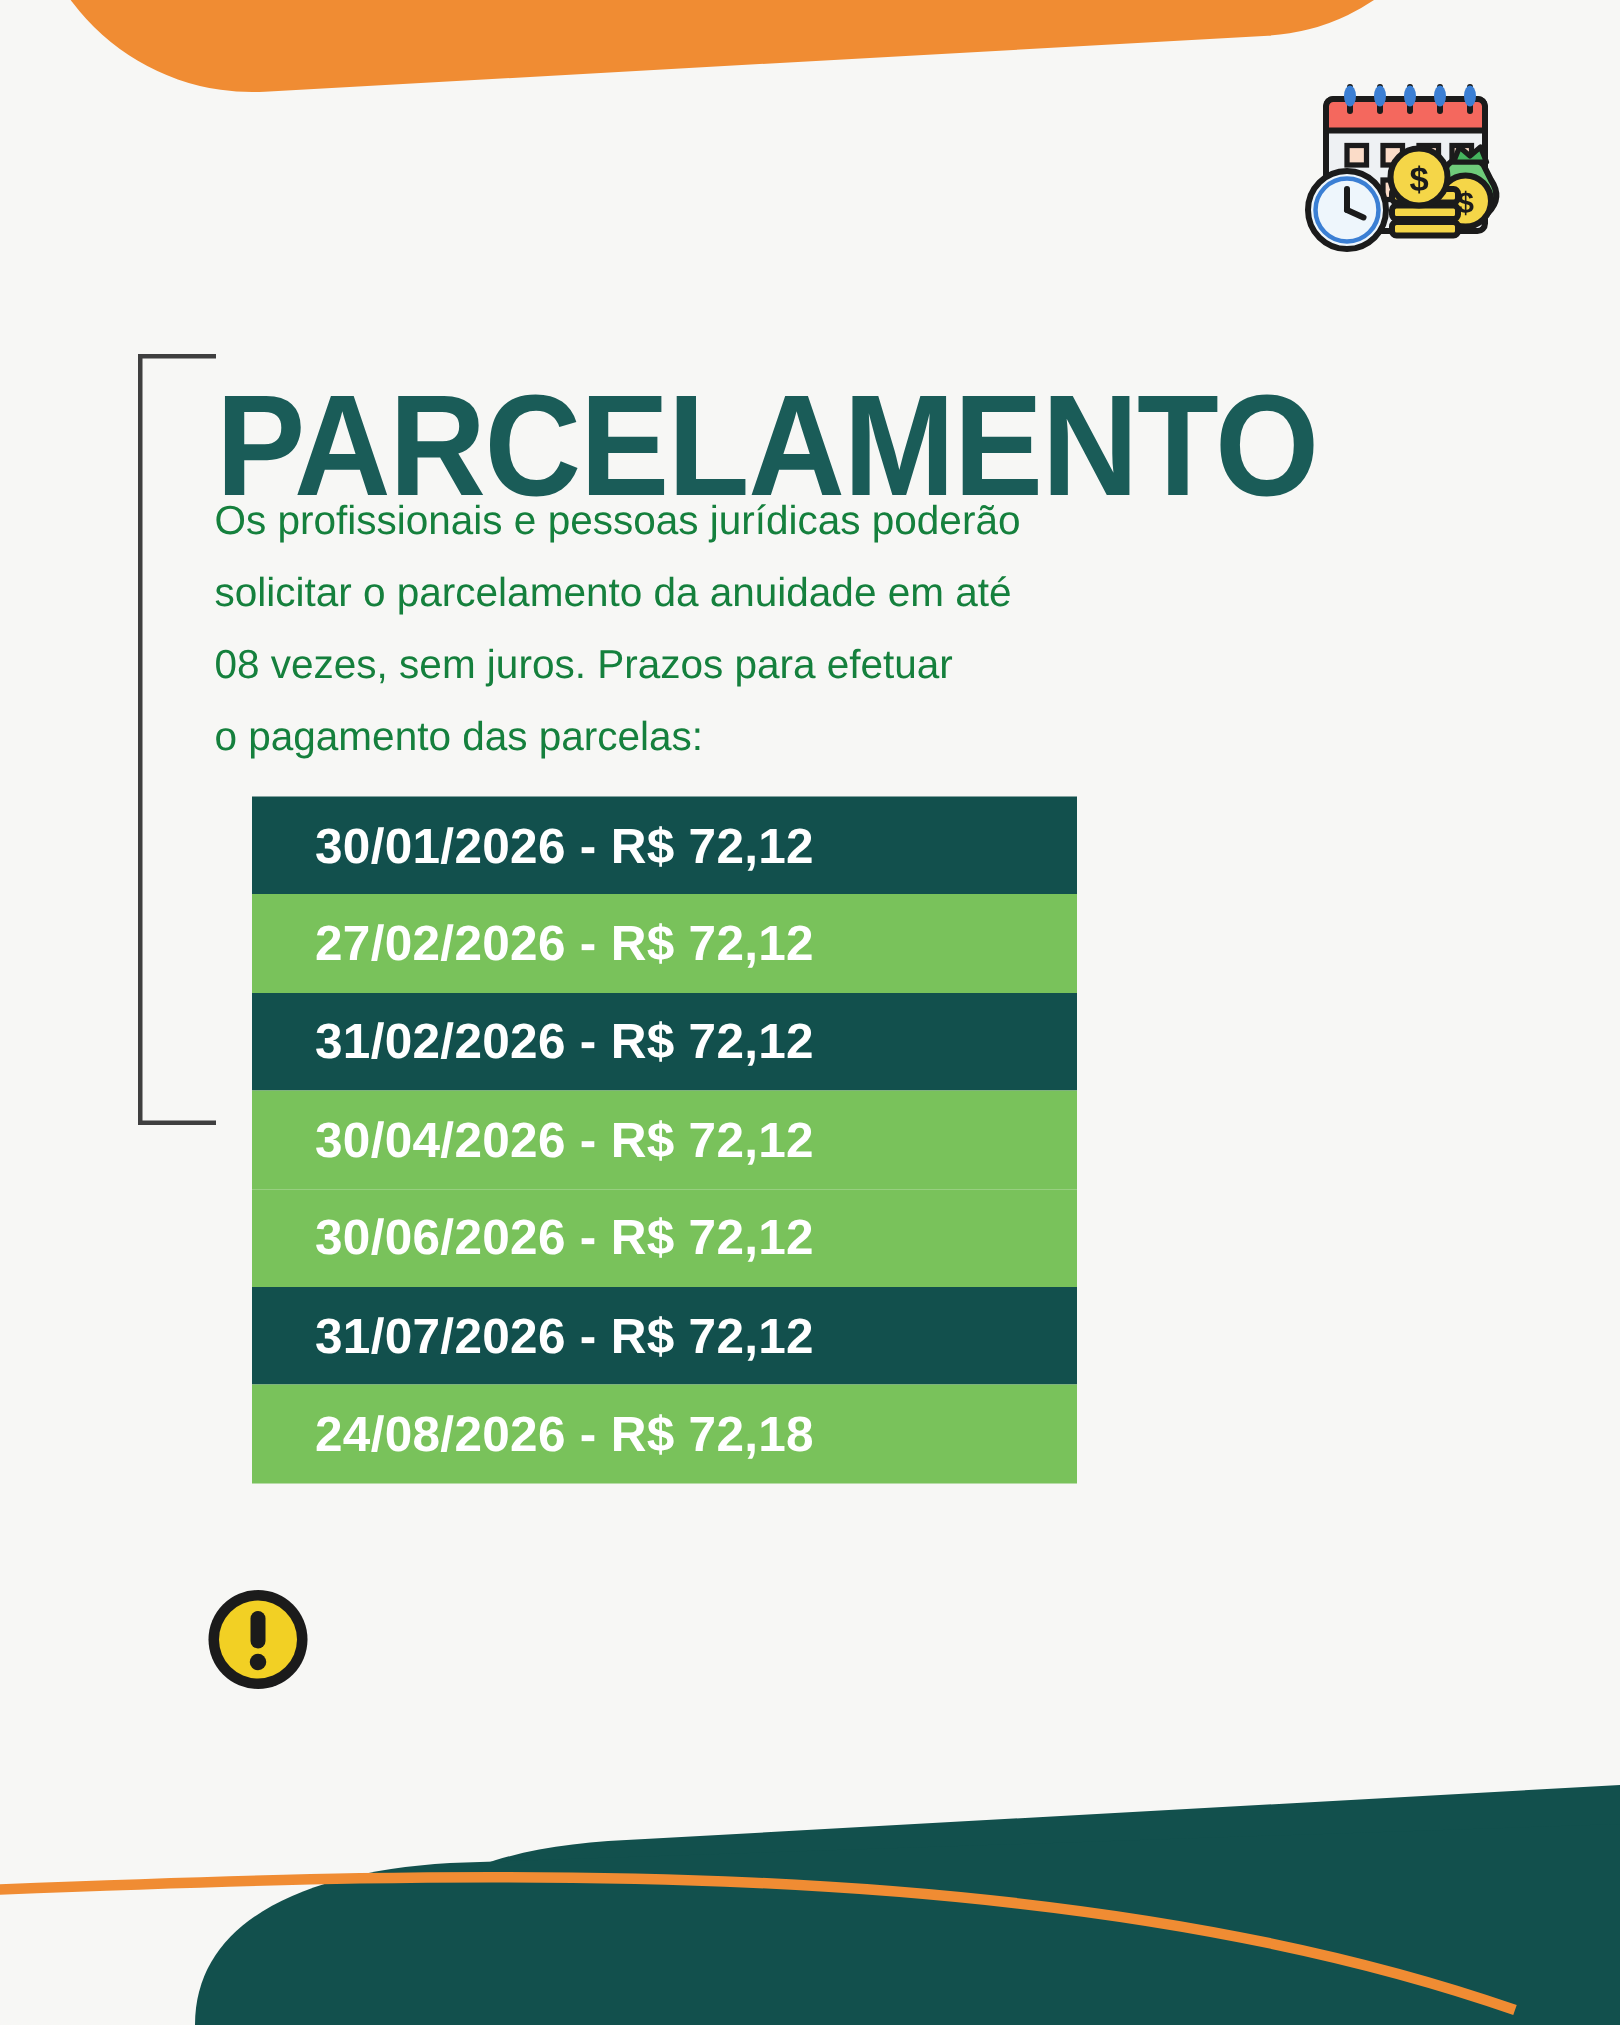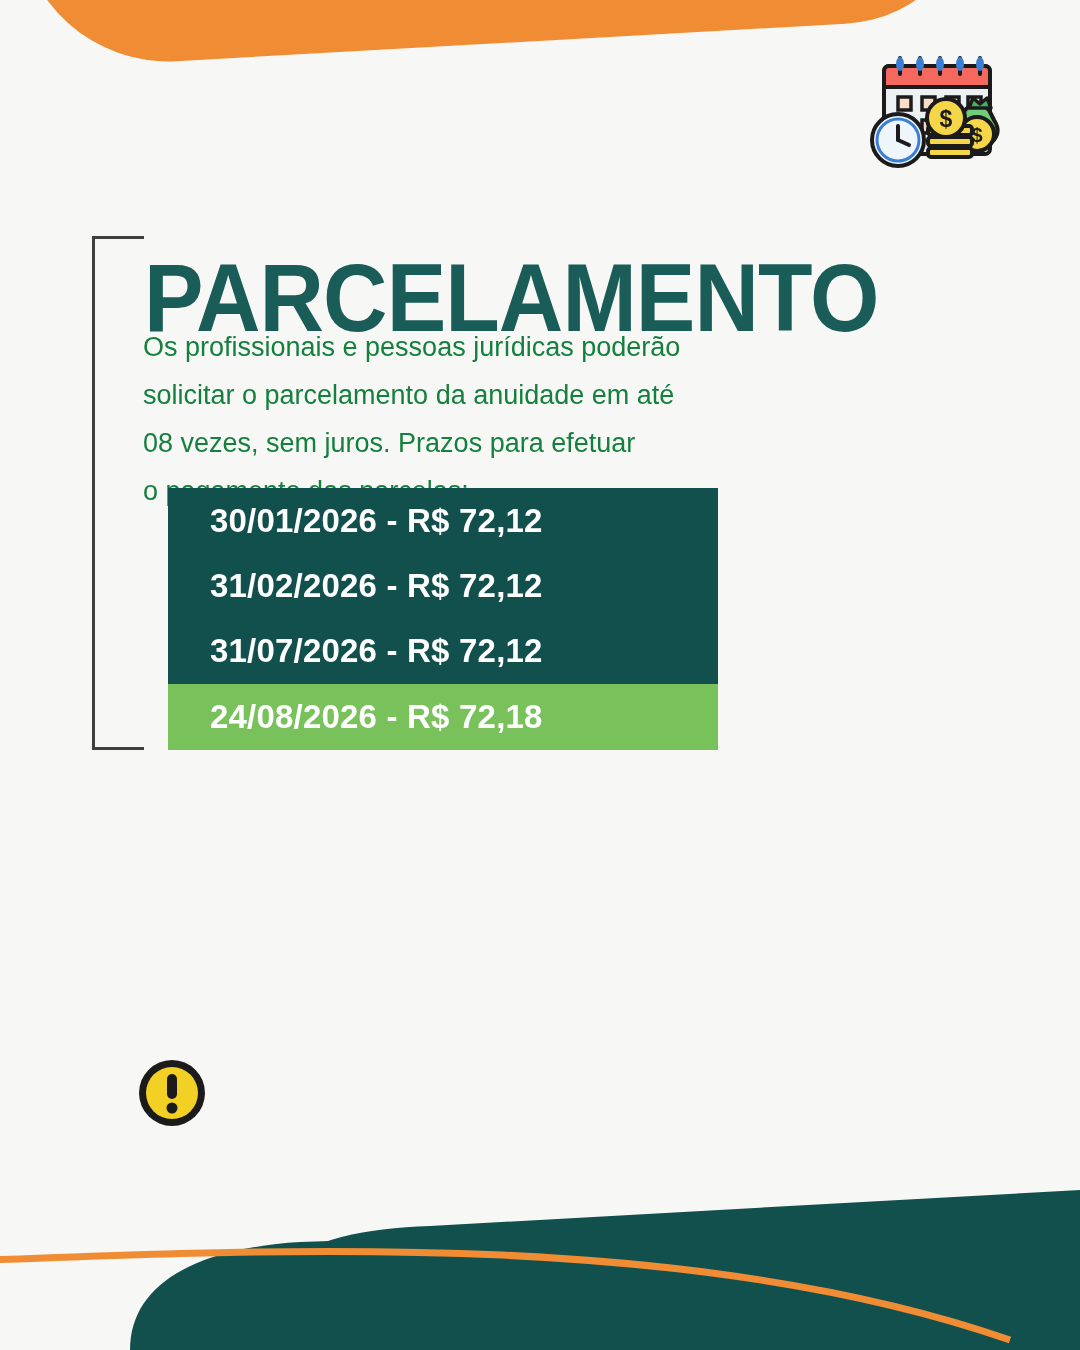--- a/index.html
+++ b/index.html
@@ -47,21 +47,21 @@
   
   #intro{
     position:absolute;left:143px;top:296px;width:810px;
     color:#15803d;
     font-size:27px;line-height:48px;
     font-weight:400;
     white-space:pre-line;
   }
 
   
-  #table{position:absolute;left:168px;top:488px;width:550px;}
+  #table{position:absolute;left:168px;top:531px;width:550px;}
   .row{
     height:65.4px;
     display:flex;align-items:center;
     padding-left:42px;
     box-sizing:border-box;
     color:#ffffff;
     font-size:33px;
     font-weight:700;
     letter-spacing:0.2px;
     white-space:nowrap;
@@ -158,21 +158,24 @@
 
   <h1 id="title">PARCELAMENTO</h1>
 
   <p id="intro">Os profissionais e pessoas jurídicas poderão
 solicitar o parcelamento da anuidade em até
 08 vezes, sem juros.  Prazos para efetuar
 o pagamento das parcelas:</p>
 
   <div id="table">
     <div class="row dark">30/01/2026 - R$ 72,12</div>
+    <div class="row light">27/02/2026 - R$ 72,12</div>
     <div class="row dark">31/02/2026 - R$ 72,12</div>
+    <div class="row light">30/04/2026 - R$ 72,12</div>
+    <div class="row light">30/06/2026 - R$ 72,12</div>
     <div class="row dark">31/07/2026 - R$ 72,12</div>
     <div class="row light">24/08/2026 - R$ 72,18</div>
   </div>
 
   <svg id="badge-icon" viewBox="0 0 72 72">
     <circle cx="36" cy="36" r="33" fill="#1b1b1b"></circle>
     <circle cx="36" cy="36" r="26" fill="#f2d024"></circle>
     <rect x="31" y="17" width="10" height="25" rx="5" fill="#1b1b1b"></rect>
     <circle cx="36" cy="51" r="5.5" fill="#1b1b1b"></circle>
   </svg>

